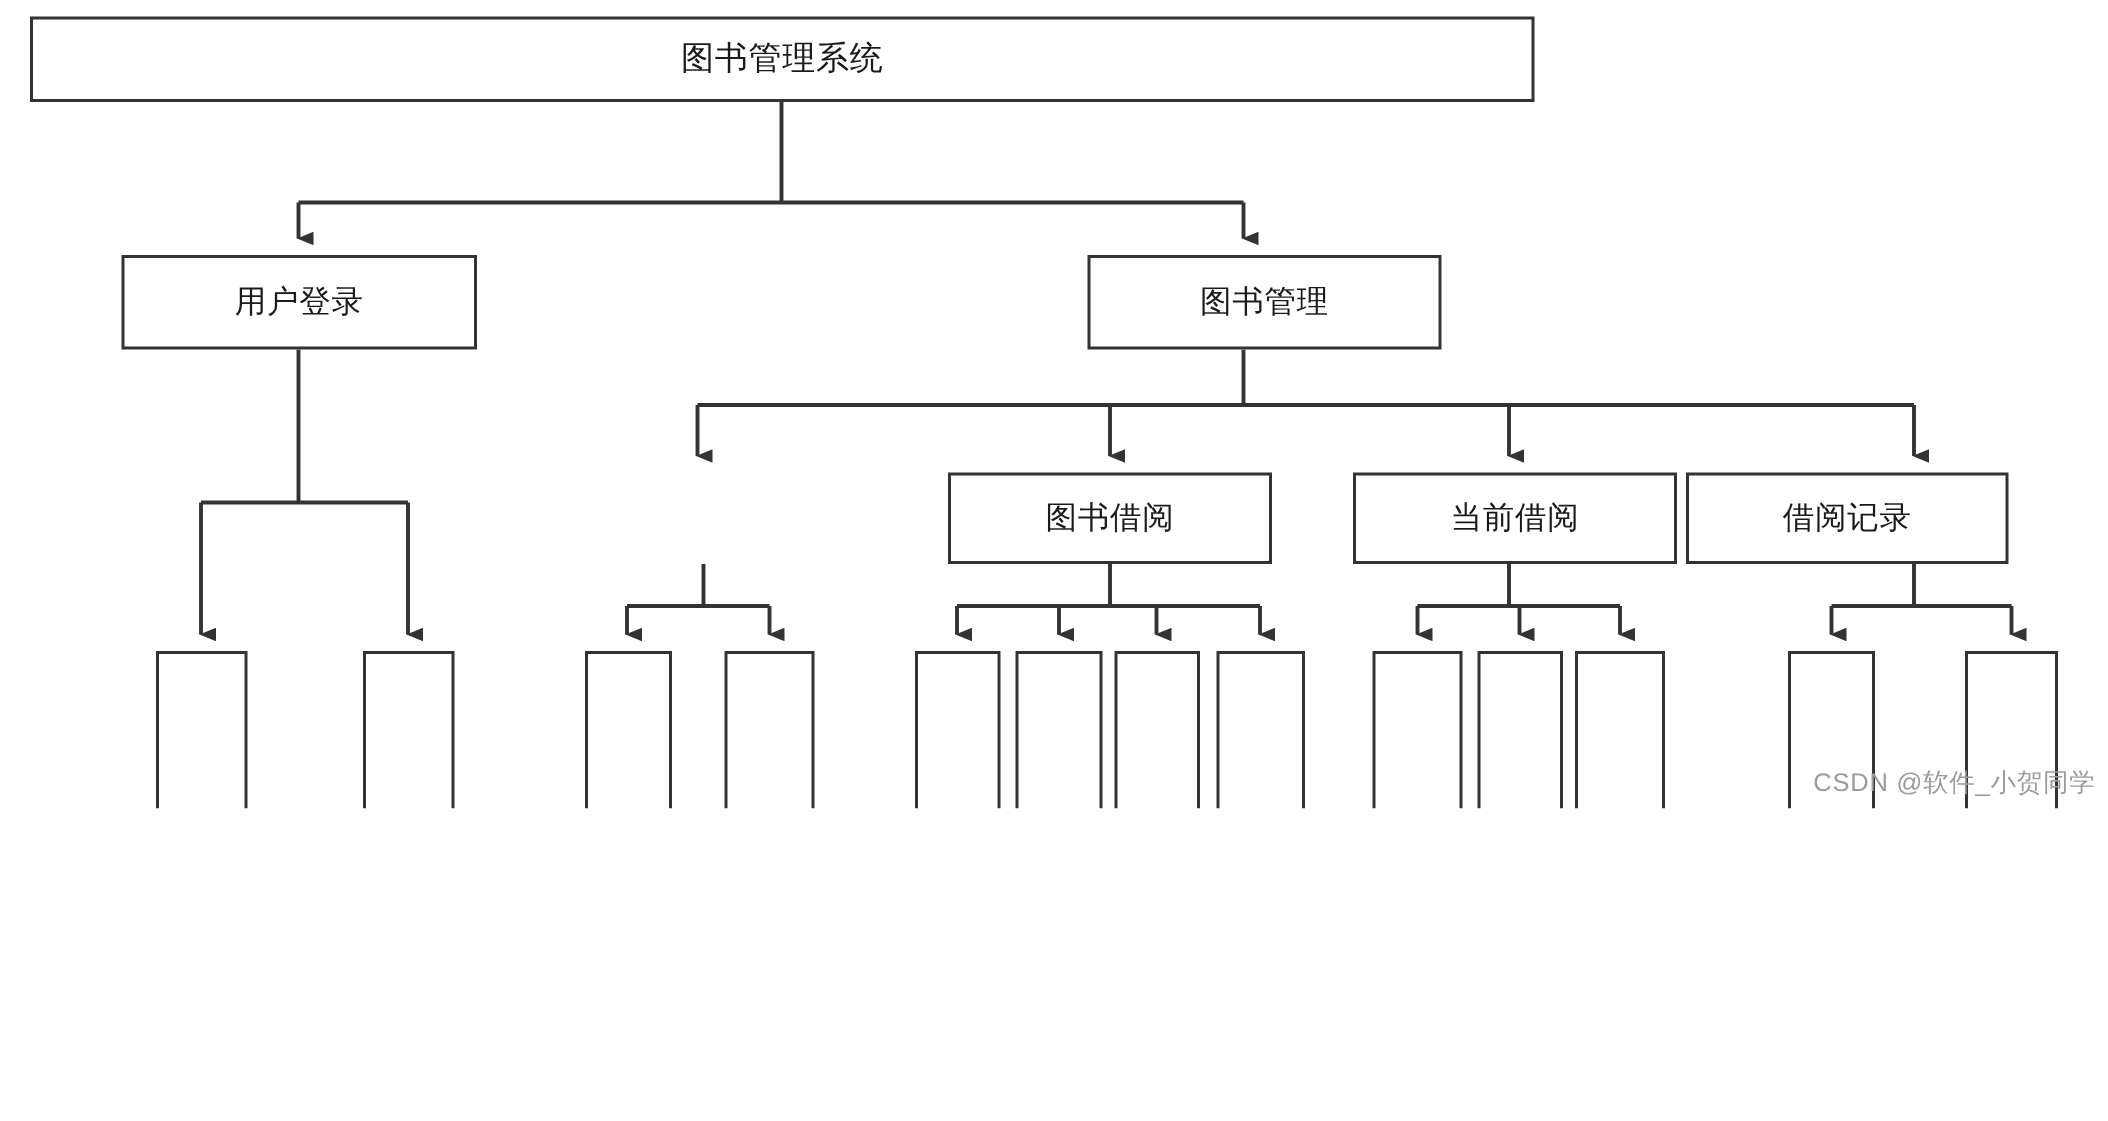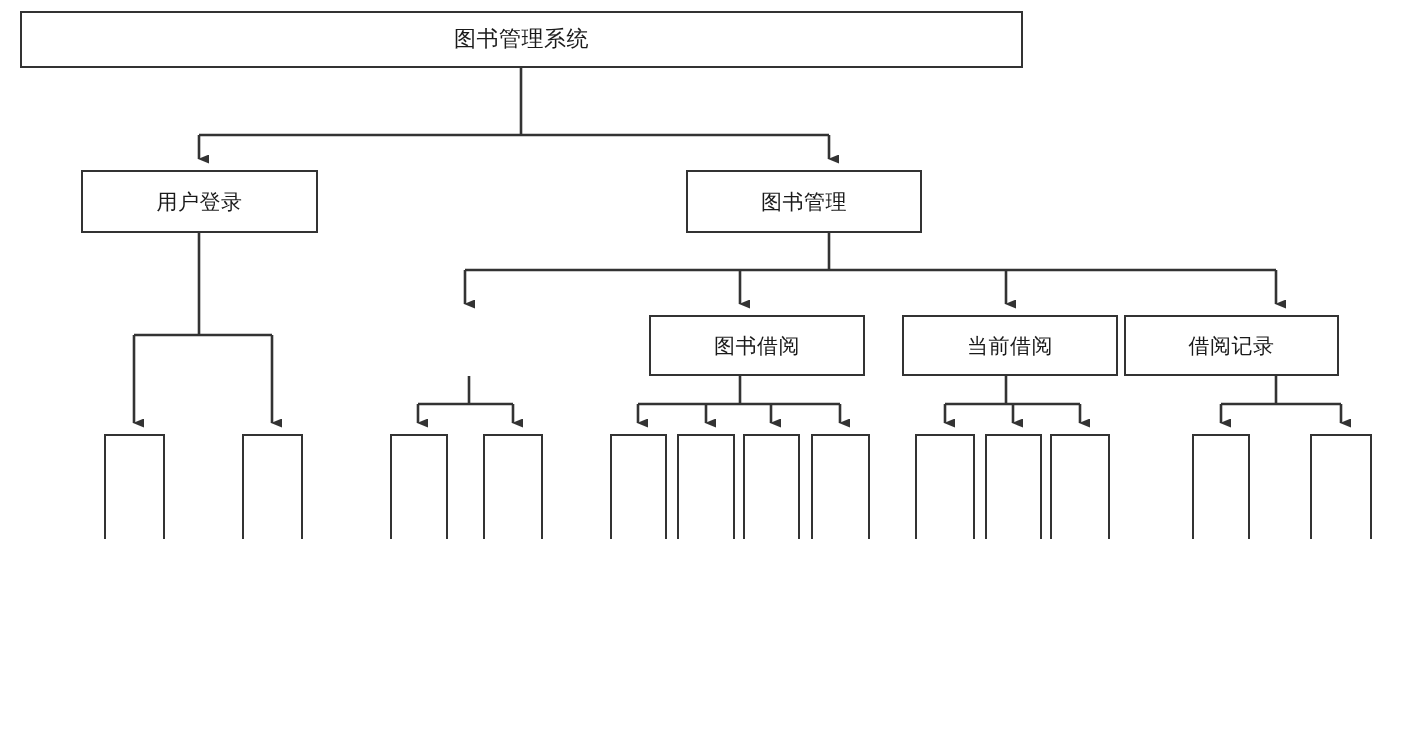--- a/index.html
+++ b/index.html
@@ -122,25 +122,25 @@
       </g>
   </svg>
 
   <div class="node root horizontal" style="left: 20px; top: 11px; width: 1003px; height: 57px;">
     <span class="node-label">图书管理系统</span>
   </div>
 
   <div class="node horizontal" style="left: 81px; top: 170px; width: 237px; height: 63px;">
     <span class="node-label">用户登录</span>
   </div>
-  <div class="node horizontal" style="left: 686px; top: 170px; width: 236px; height: 63px;">
+  <div class="node horizontal" style="left: 725px; top: 170px; width: 236px; height: 63px;">
     <span class="node-label">图书管理</span>
   </div>
 
-  <div class="node horizontal" style="left: 649px; top: 315px; width: 216px; height: 61px;">
+  <div class="node horizontal" style="left: 632px; top: 315px; width: 216px; height: 61px;">
     <span class="node-label">图书借阅</span>
   </div>
   <div class="node horizontal" style="left: 902px; top: 315px; width: 216px; height: 61px;">
     <span class="node-label">当前借阅</span>
   </div>
   <div class="node horizontal" style="left: 1124px; top: 315px; width: 215px; height: 61px;">
     <span class="node-label">借阅记录</span>
   </div>
 
   <div class="node vertical" style="left: 104px; top: 434px; width: 61px; height: 299px;">
@@ -176,13 +176,14 @@
   <div class="node vertical" style="left: 1050px; top: 434px; width: 60px; height: 299px;">
     <span class="node-label">确认归还（管理员）</span>
   </div>
   <div class="node vertical" style="left: 1192px; top: 434px; width: 58px; height: 299px;">
     <span class="node-label">新增借阅记录</span>
   </div>
   <div class="node vertical" style="left: 1310px; top: 434px; width: 62px; height: 299px;">
     <span class="node-label">查询借阅记录</span>
   </div>
 
+  <div id="watermark">CSDN @软件_小贺同学</div>
 </div>
 
 </body></html>

